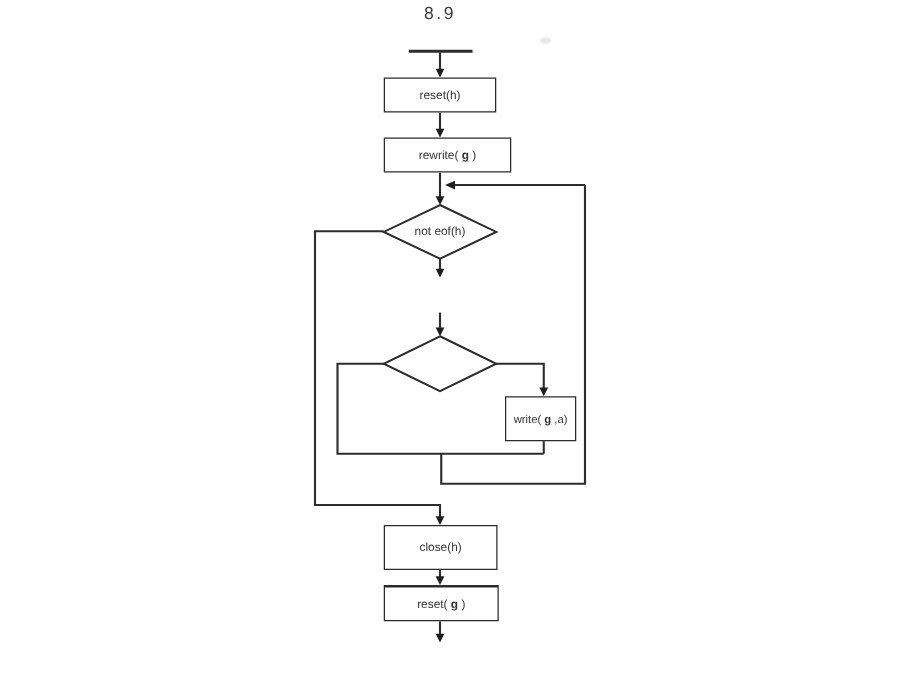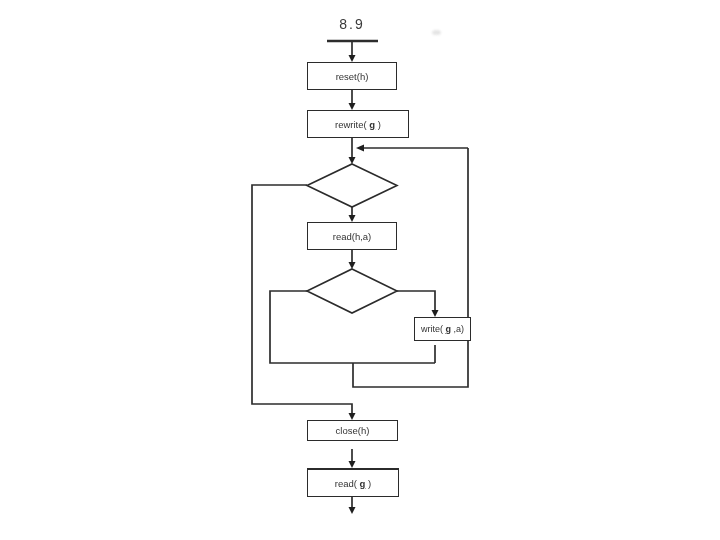--- a/index.html
+++ b/index.html
@@ -18,21 +18,21 @@
   .wires {
     position: absolute;
     left: 0;
     top: 0;
     width: 720px;
     height: 540px;
   }
   .flow-title {
     position: absolute;
     left: 312px;
-    top: 16px;
+    top: 2px;
     width: 80px;
     text-align: center;
     font-size: 14px;
     letter-spacing: 2px;
     color: #3a3a3a;
     font-family: "Liberation Sans", sans-serif;
   }
   .node {
     position: absolute;
     background: #ffffff;
@@ -134,31 +134,31 @@
   </svg>
 
   <div class="node" style="left:307px; top:62px; width:90px; height:28px;">
     <span>reset(h)</span>
   </div>
 
   <div class="node" style="left:307px; top:110px; width:102px; height:28px;">
     <span>rewrite( </span><span class="filevar">g</span><span> )</span>
   </div>
 
-
-  <div class="node" style="left:307px; top:222px; width:90px; height:28px;">
-    <span>read(h,a)</span>
+  <div class="diamond-label" style="left:307px; top:164px; width:90px; height:43px;">
+    <span>not eof(h)</span>
   </div>
 
 
-  <div class="node" style="left:414px; top:317px; width:57px; height:24px; font-size:9px;">
+
+  <div class="node" style="left:404px; top:317px; width:57px; height:36px; font-size:9px;">
     <span>write( </span><span class="filevar">g</span><span> ,a)</span>
   </div>
 
-  <div class="node" style="left:307px; top:420px; width:91px; height:21px;">
+  <div class="node" style="left:307px; top:420px; width:91px; height:36px;">
     <span>close(h)</span>
   </div>
 
   <div class="node" style="left:307px; top:468px; width:92px; height:29px; border-top-width:2.2px;">
-    <span>read( </span><span class="filevar">g</span><span> )</span>
+    <span>reset( </span><span class="filevar">g</span><span> )</span>
   </div>
 
 </div>
 
 </body></html>

